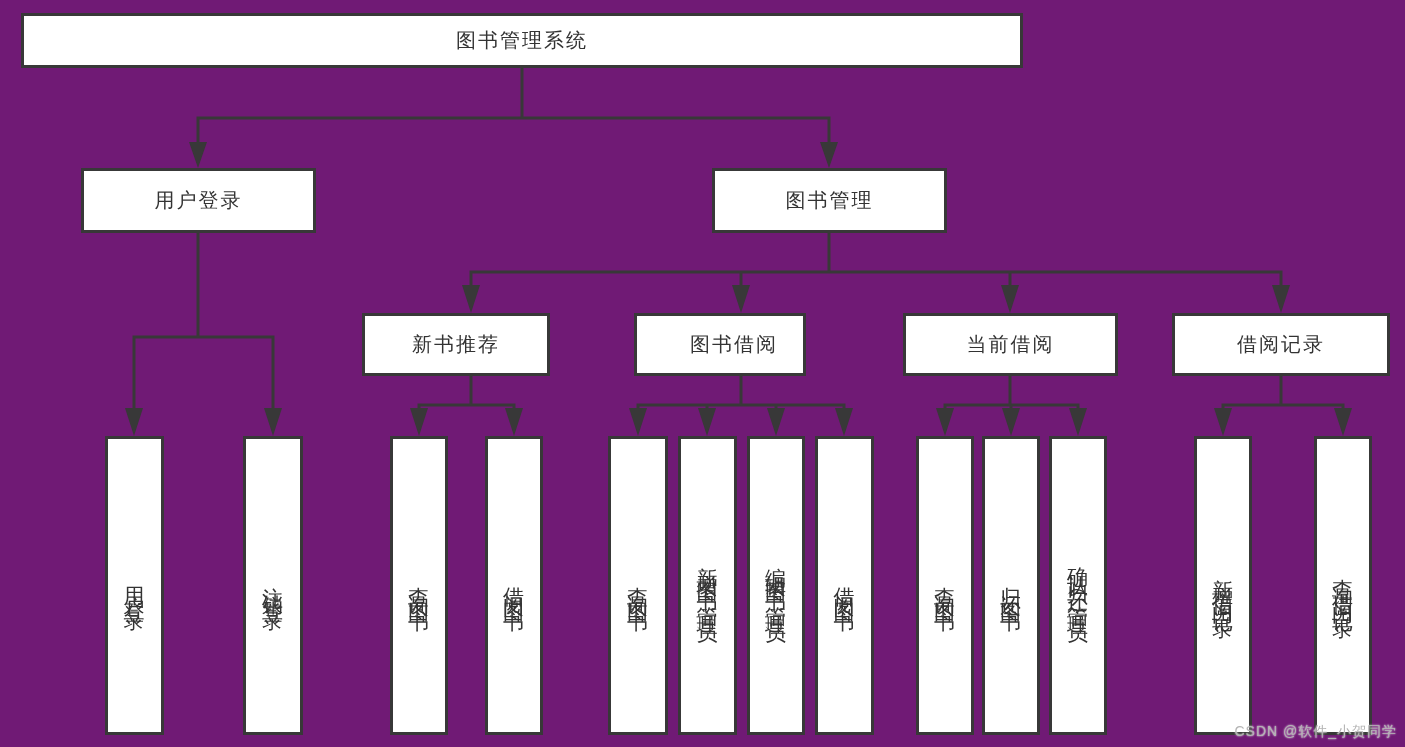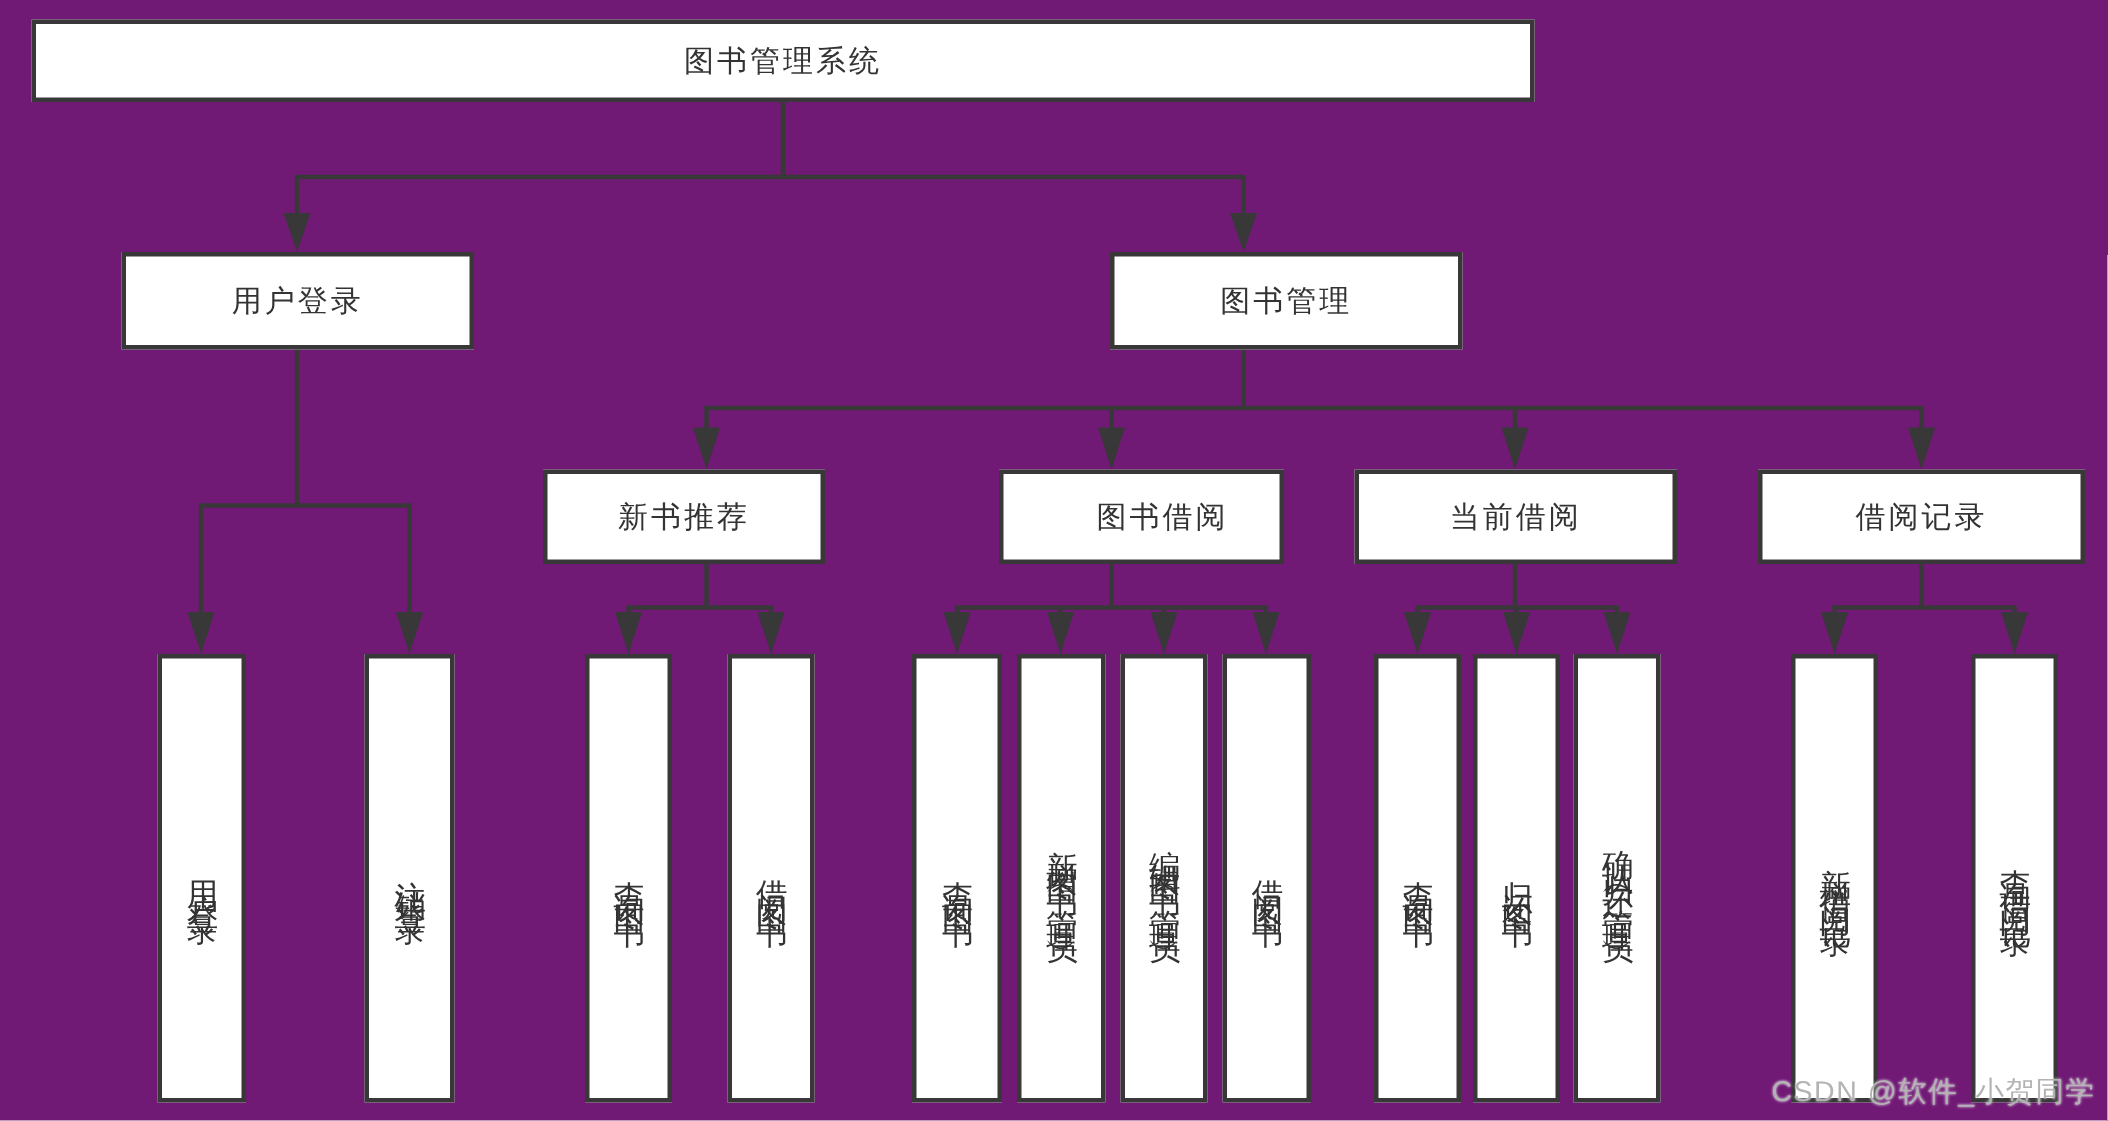--- a/index.html
+++ b/index.html
@@ -44,21 +44,21 @@
     writing-mode: vertical-rl;
     font-size: 21px;
     letter-spacing: 8px;
     line-height: 1;
     white-space: nowrap;
   }
   .watermark {
     position: absolute;
     right: 8px;
     bottom: 6px;
-    font-size: 19px;
+    font-size: 14px;
     color: #b3b3b3;
     letter-spacing: 1px;
     z-index: 3;
     text-shadow: 0 0 2px #ffffff;
     white-space: nowrap;
     text-align: center;
   }
 </style>
 </head>
 <body>
@@ -105,28 +105,28 @@
     </g>
   </svg>
 
   <div class="node" style="left:21px; top:13px; width:1002px; height:55px;">
     <span class="h-label">图书管理系统</span>
   </div>
 
   <div class="node" style="left:81px; top:168px; width:235px; height:65px;">
     <span class="h-label">用户登录</span>
   </div>
-  <div class="node" style="left:712px; top:168px; width:235px; height:65px;margin-left:28px;">
+  <div class="node" style="left:712px; top:168px; width:235px; height:65px;">
     <span class="h-label">图书管理</span>
   </div>
 
   <div class="node" style="left:362px; top:313px; width:188px; height:63px;">
     <span class="h-label">新书推荐</span>
   </div>
-  <div class="node" style="left:666px; top:313px; width:190px; height:63px;padding-left:28px;">
+  <div class="node" style="left:634px; top:313px; width:172px; height:63px;padding-left:28px;">
     <span class="h-label">图书借阅</span>
   </div>
   <div class="node" style="left:903px; top:313px; width:215px; height:63px;">
     <span class="h-label">当前借阅</span>
   </div>
   <div class="node" style="left:1172px; top:313px; width:218px; height:63px;">
     <span class="h-label">借阅记录</span>
   </div>
 
   <div class="node leaf" style="left:105px; top:436px; width:59px; height:299px;">

